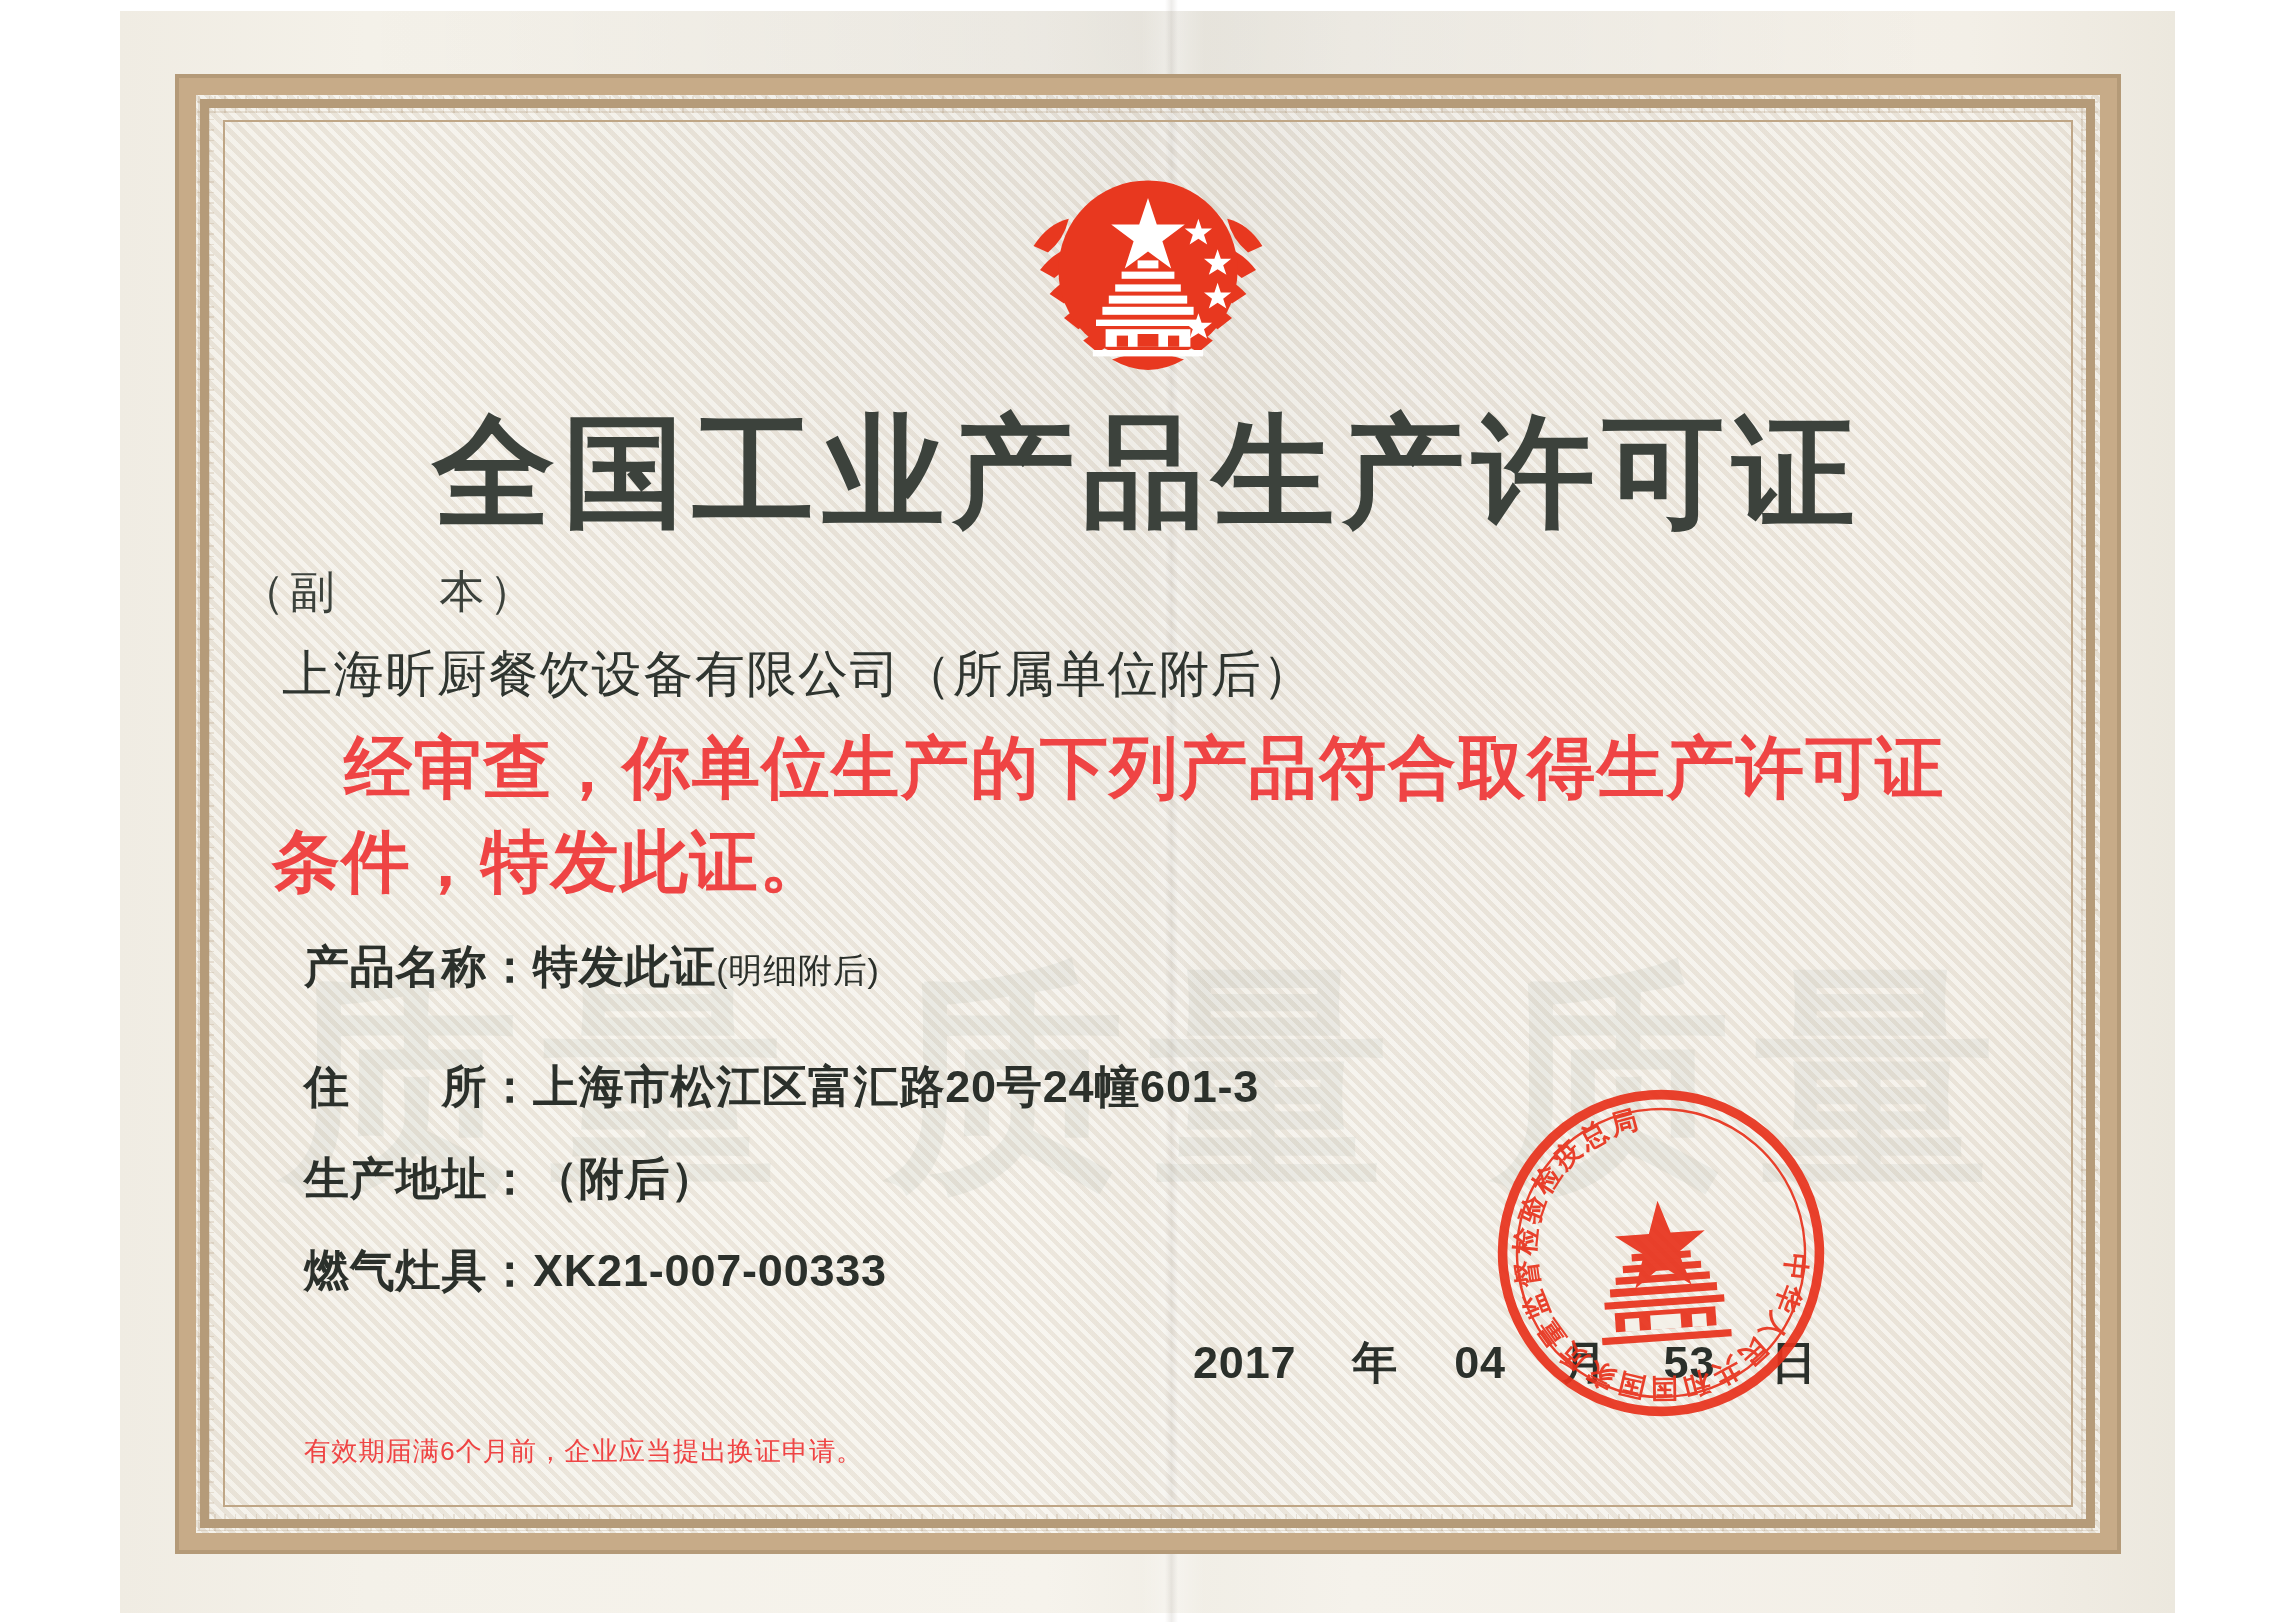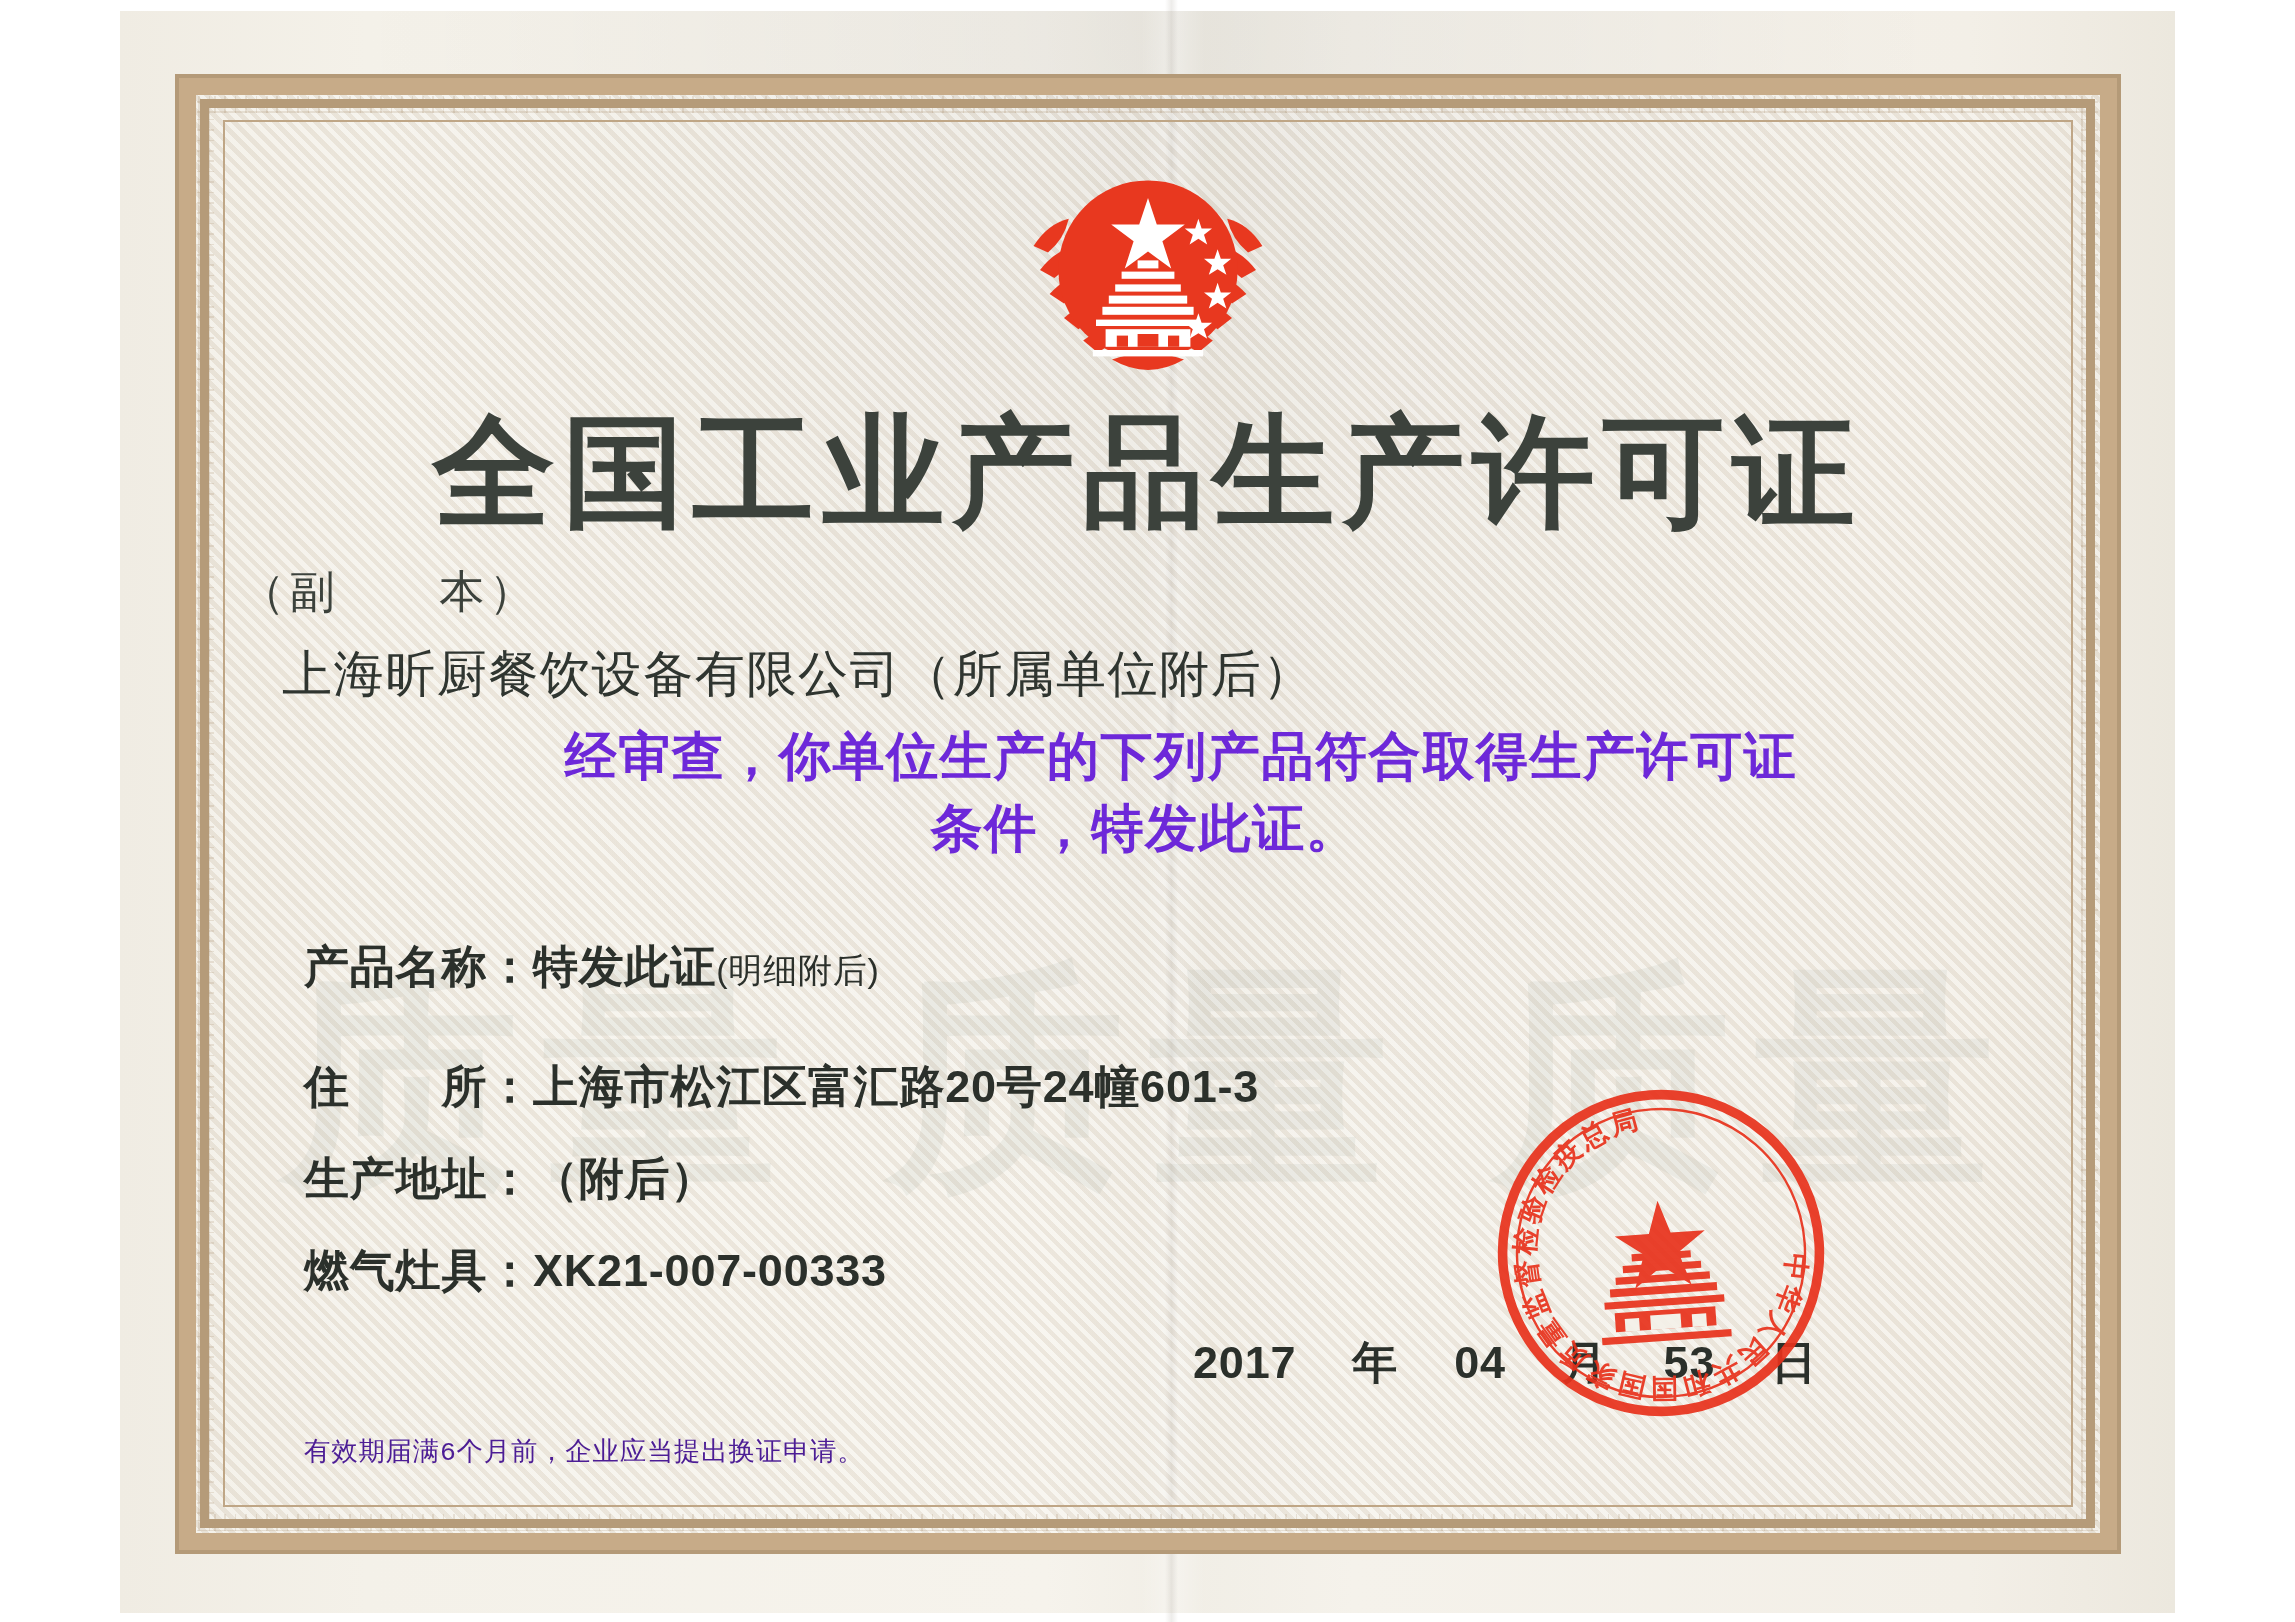--- a/index.html
+++ b/index.html
@@ -175,26 +175,25 @@
     color: #2f3530;
     letter-spacing: 1.6px;
     white-space: nowrap;
   }
 
   .body-text {
     position: absolute;
     top: 593px;
     left: 32px;
     width: 1746px;
-    font-size: 52px;
+    font-size: 68px;
     font-weight: bold;
-    color: #6d28d9;
+    color: #ef4444;
     line-height: 1.38;
     letter-spacing: 1.6px;
-    text-align: center;
   }
   .body-text .ind { display: inline-block; width: 72px; }
 
   .field {
     position: absolute;
     font-size: 45px;
     color: #2b302b;
     white-space: nowrap;
     letter-spacing: 0.8px;
   }
@@ -218,23 +217,22 @@
     white-space: nowrap;
     letter-spacing: 0.8px;
   }
   .issue-date span.sp { display: inline-block; width: 56px; }
 
   .footnote {
     position: absolute;
     top: 1306px;
     left: 64px;
     font-size: 26.4px;
-    color: #4c1d95;
+    color: #ef4444;
     letter-spacing: 0.8px;
-    font-family: Liberation Mono, monospace;
   }
 
   
   .seal {
     position: absolute;
     left: 1249px;
     top: 953px;
     width: 344px;
     height: 344px;
     opacity: 0.92;

